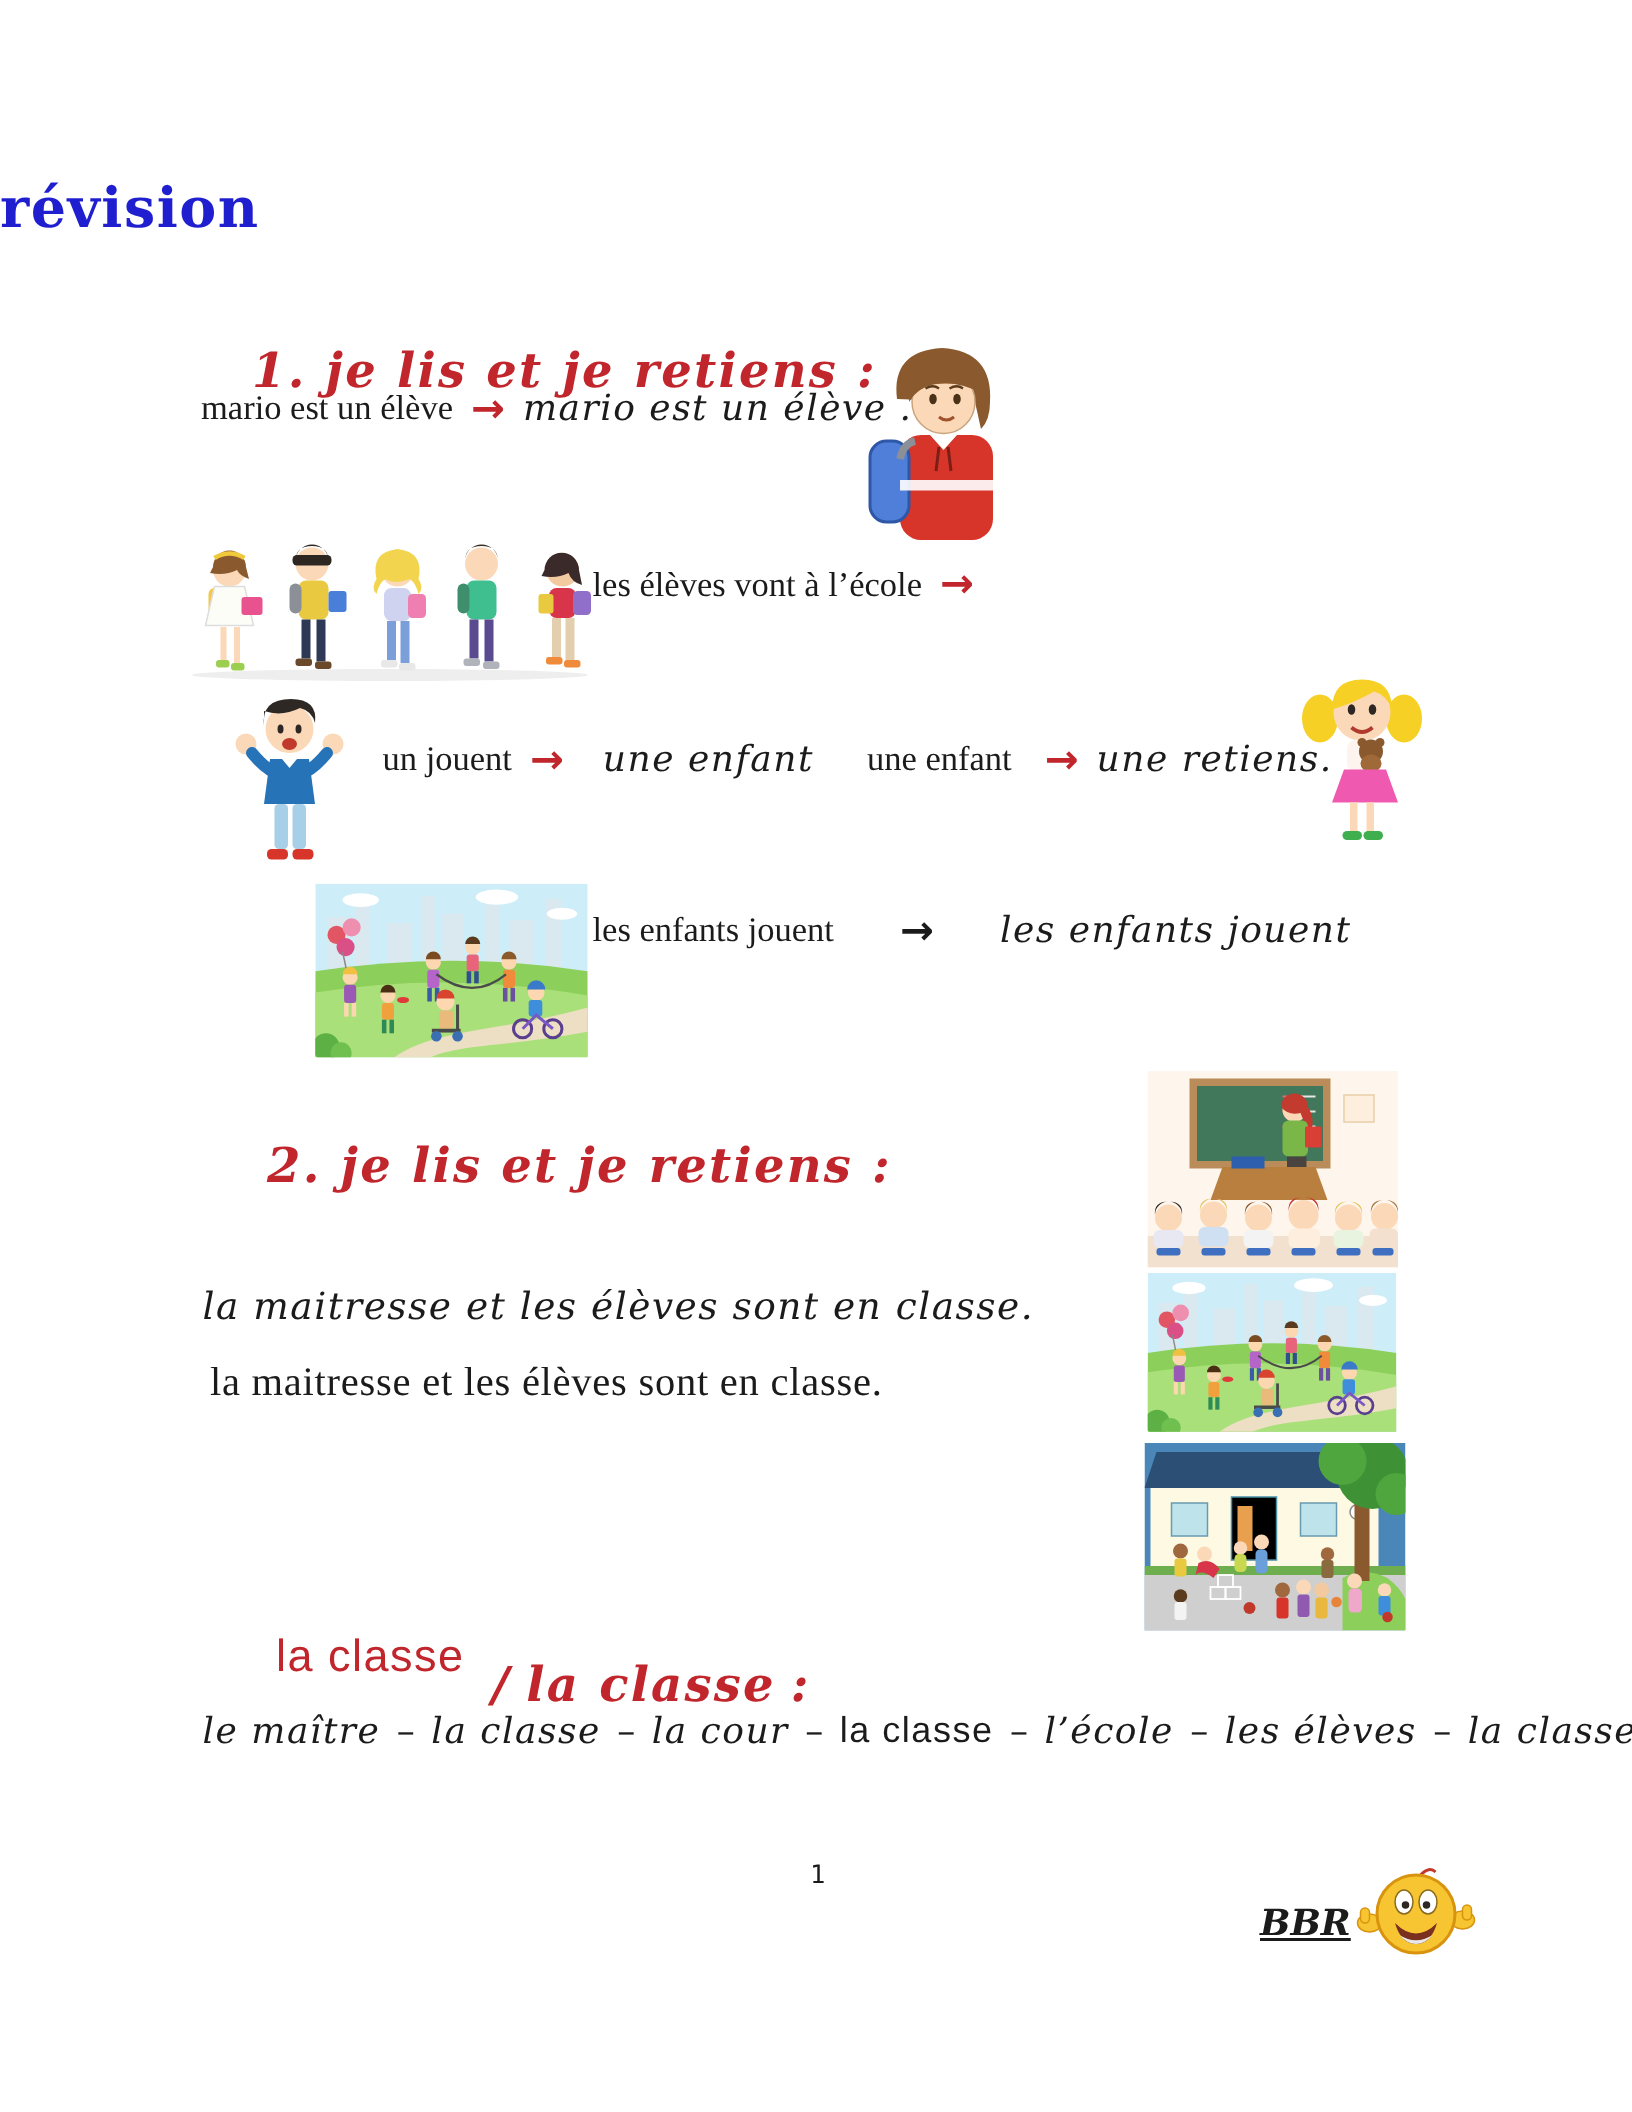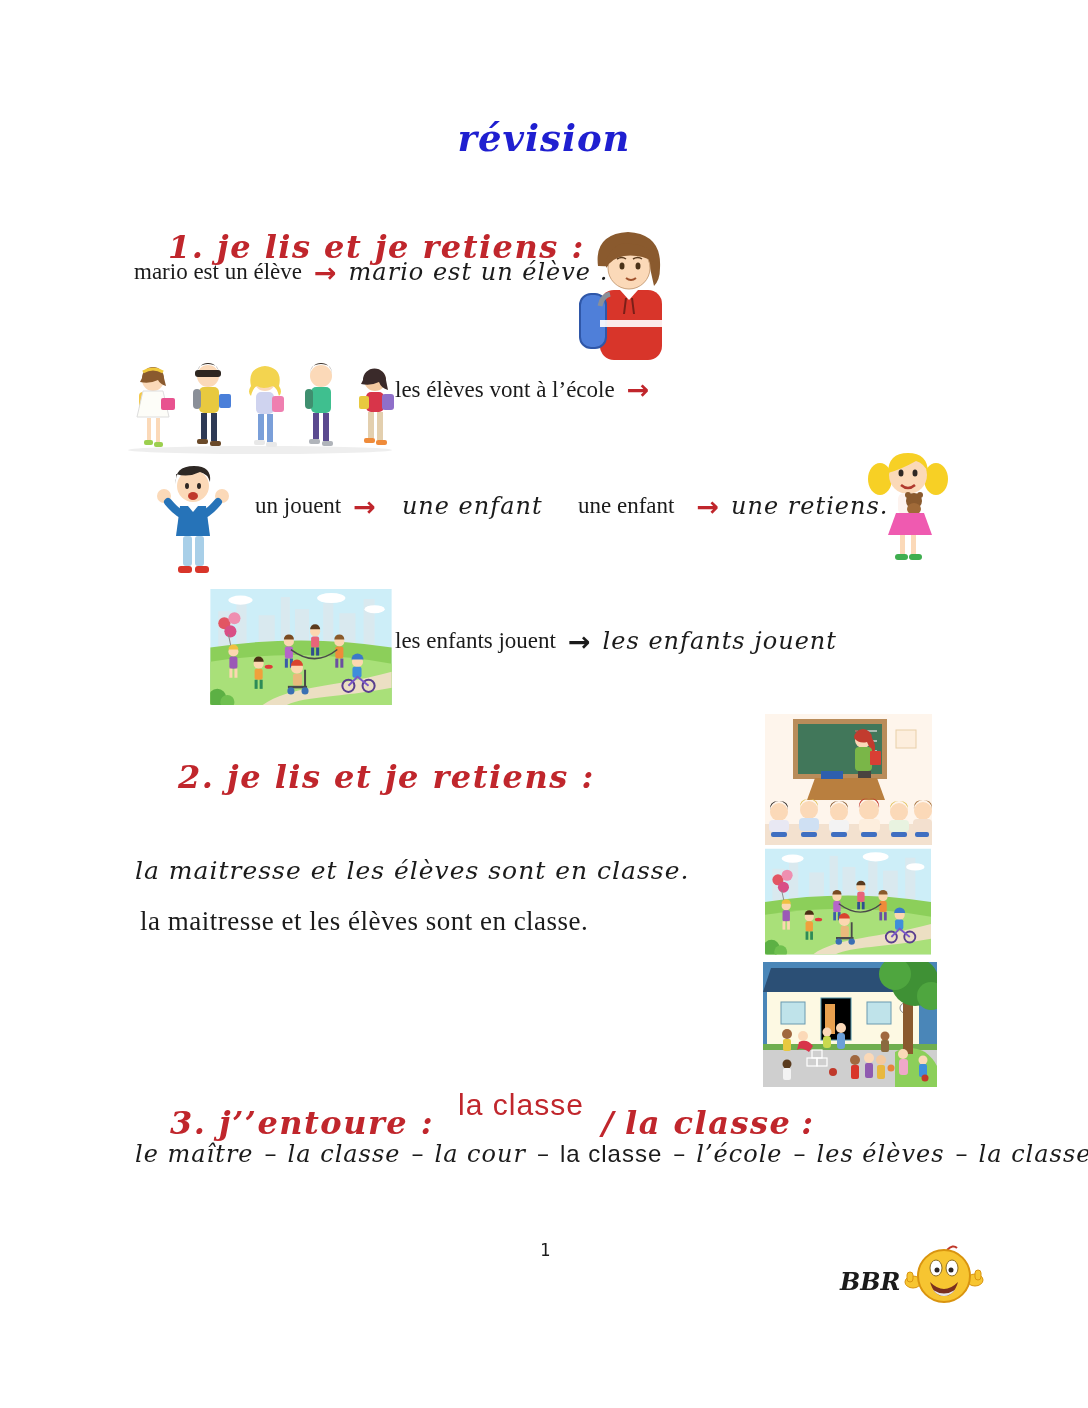--- a/index.html
+++ b/index.html
@@ -3,22 +3,22 @@
 <meta charset="utf-8">
 <style>
   html,body{margin:0;padding:0;background:#e8e8e8;}
   .page{
     position:relative;width:1088px;height:1408px;margin:0 auto;
     background:#ffffff;overflow:hidden;
     font-family:"Liberation Serif",serif;color:var(--text-black,#1b1b1b);
   }
   .abs{position:absolute;}
   .title{
-    width:100%;text-align:center;
-    font-family:"DejaVu Serif",serif;font-style:italic;font-weight:bold;
+    width:100%;text-align:left;
+    font-family:"DejaVu Serif",serif;font-weight:bold;
     font-size:37px;letter-spacing:1px;color:var(--title-blue,#1f1fd0);
   }
   .heading{
     font-family:"DejaVu Serif",serif;font-style:italic;font-weight:bold;
     font-size:32px;letter-spacing:1.5px;color:var(--heading-red,#c0262c);
     white-space:nowrap;
     margin-top:36px;
   }
   .row{display:flex;align-items:center;white-space:nowrap;}
   .print{font-family:"Liberation Serif",serif;font-size:23px;}
@@ -29,21 +29,21 @@
     margin:0 12px;line-height:1;
   }
   .arrow.red{color:var(--heading-red,#c0262c);}
   .arrow.black{color:var(--text-black,#1b1b1b);}
   .s2-cursive{font-size:25px;}
   .s2-print{font-size:27px;letter-spacing:.5px;}
   .s3-heading span{margin-right:10px;}
   .words{display:flex;align-items:center;white-space:nowrap;}
   .words .sep{font-family:"DejaVu Serif",serif;font-size:24px;margin:0 11px;}
   .pagenum{font-family:"DejaVu Sans Mono",monospace;font-size:17px;}
-  .signature{display:flex;align-items:center;gap:2px;}
+  .signature{display:flex;align-items:center;gap:2px;text-decoration:underline;}
   .sig-text{font-family:"DejaVu Serif",serif;font-style:italic;font-weight:bold;font-size:24px;}
   .illu{display:block;}
 </style>
 </head>
 <body>
 
 <svg width="0" height="0" style="position:absolute" aria-hidden="true">
   <defs>
     <symbol id="sym-park" viewBox="0 0 180 115">
       <rect width="180" height="115" fill="#cdeef8"></rect>
@@ -273,21 +273,21 @@
     <rect x="34" y="92" width="5" height="20" fill="#fbd9b8"></rect>
       <rect x="45" y="92" width="5" height="20" fill="#fbd9b8"></rect>
     <rect x="29" y="111" width="13" height="6" rx="3" fill="#3fae4f"></rect>
     <rect x="43" y="111" width="13" height="6" rx="3" fill="#3fae4f"></rect>
   </svg>
 
   <svg class="abs illu" style="left:210px;top:589px;" width="182" height="116" viewBox="0 0 180 115" aria-label="children playing in a park">
     <use href="#sym-park"></use>
   </svg>
 
-  <div class="abs row" style="left:395px;top:627px;">
+  <div class="abs row" style="left:395px;top:606px;gap:32px;">
     <span class="print">les enfants jouent</span>
     <span class="arrow black">→</span>
     <span class="cursive">les enfants jouent</span>
   </div>
 
   <div class="abs heading" style="left:178px;top:722px;">2.  je lis et je retiens :</div>
 
   <svg class="abs illu" style="left:765px;top:714px;" width="167" height="131" viewBox="0 0 167 131" aria-label="teacher and pupils in a classroom">
     <rect width="167" height="131" fill="#fef5ec"></rect>
     <rect x="131" y="16" width="20" height="18" fill="#fdeedd" stroke="#e8cfa8"></rect>
@@ -390,21 +390,20 @@
     <circle cx="70" cy="110" r="4" fill="#c0392b"></circle>
       <circle cx="128" cy="106" r="3.5" fill="#e8833a"></circle>
     <circle cx="162" cy="116" r="3.5" fill="#c0392b"></circle>
   </svg>
 
   <div class="abs cursive s2-cursive" style="left:135px;top:856px;">la maitresse et les élèves sont en classe.</div>
 
   <div class="abs print s2-print" style="left:140px;top:906px;">la maitresse et les élèves sont en classe.</div>
 
   <div class="abs row s3-heading" style="left:170px;top:1068px;">
-    <span class="heading">3. j’’entoure  :</span>
     <span class="print-sans" style="font-size:30px;color:var(--heading-red,#c0262c);margin-left:14px;">la classe</span>
     <span class="heading" style="margin-left:8px;">/</span>
     <span class="heading">la classe</span>
     <span class="heading">:</span>
   </div>
 
   <div class="abs words" style="left:135px;top:1140px;">
     <span class="cursive">le maître</span>
     <span class="sep">–</span>
     <span class="cursive">la classe</span>

